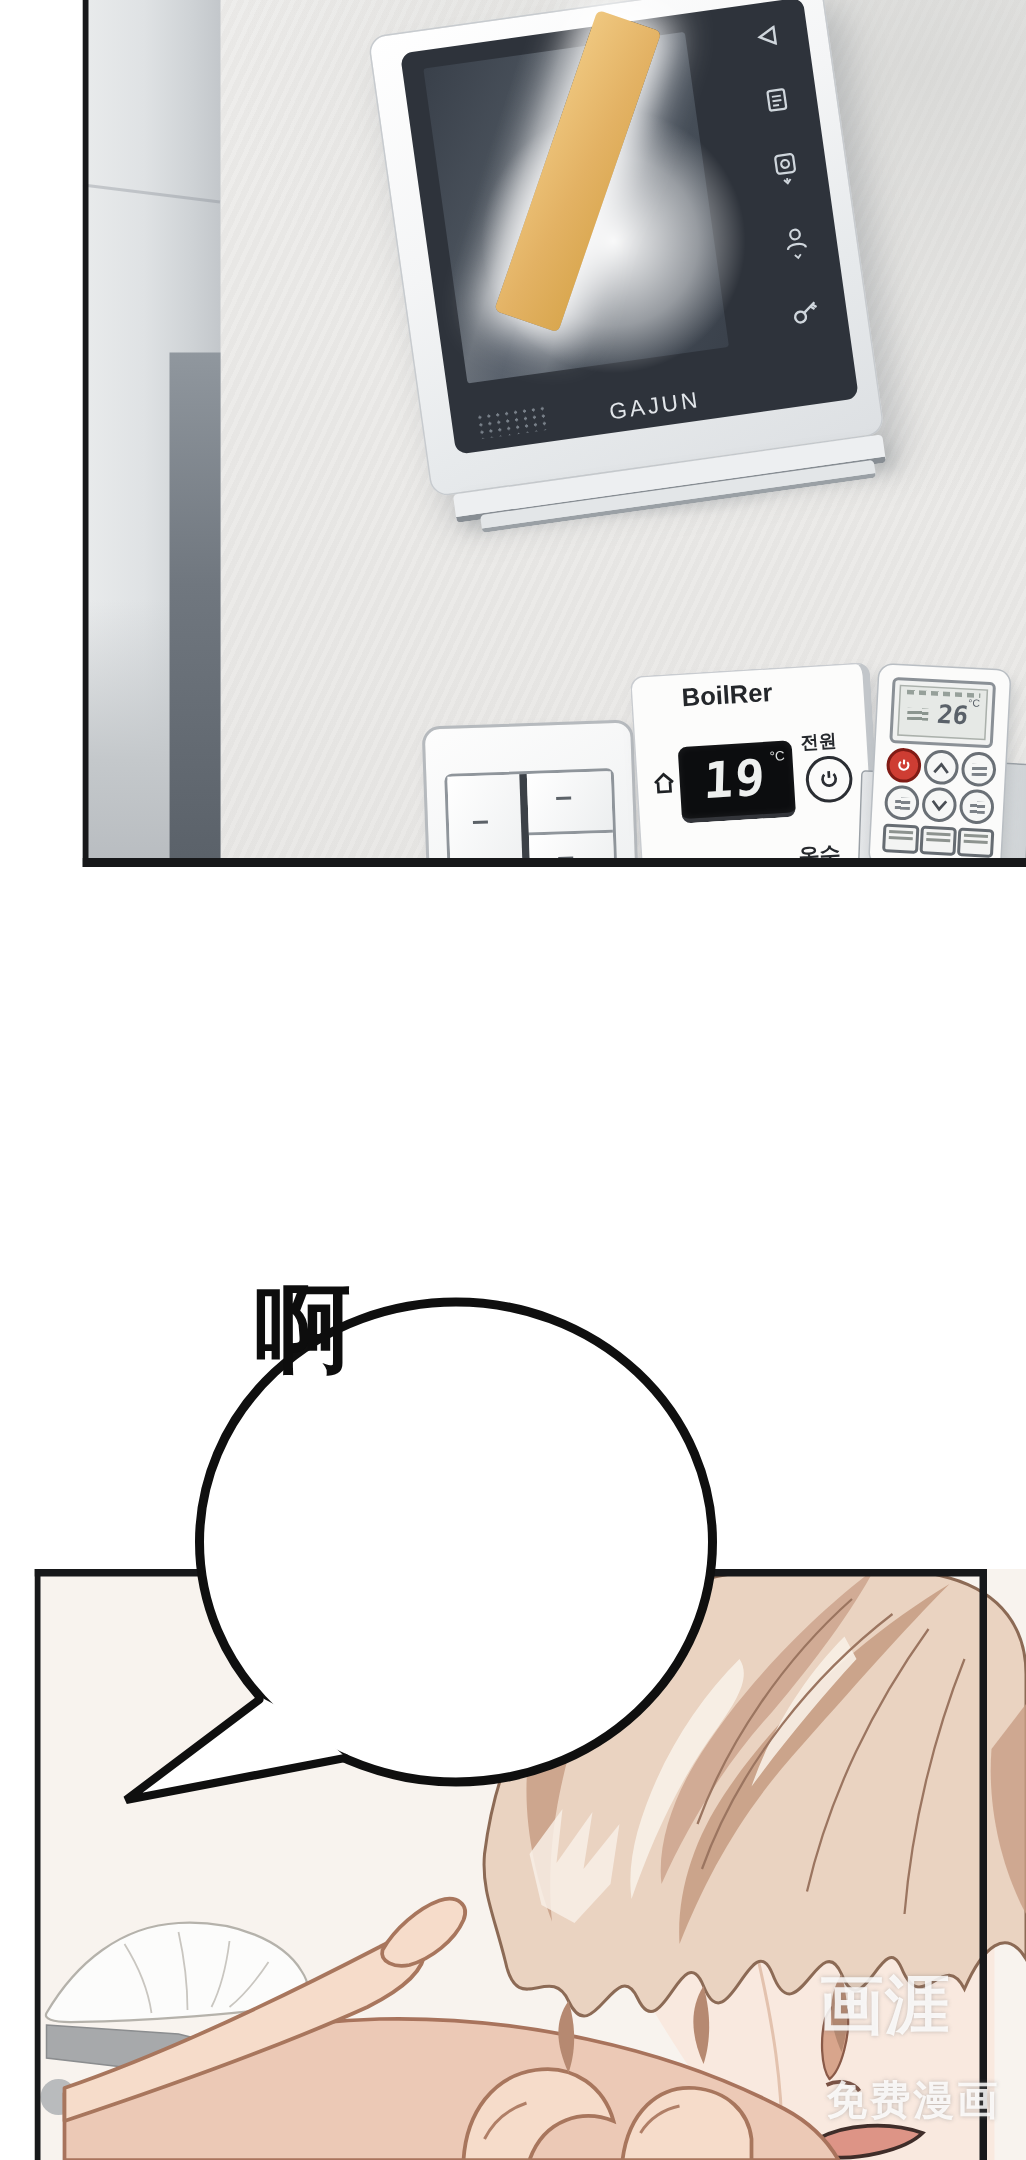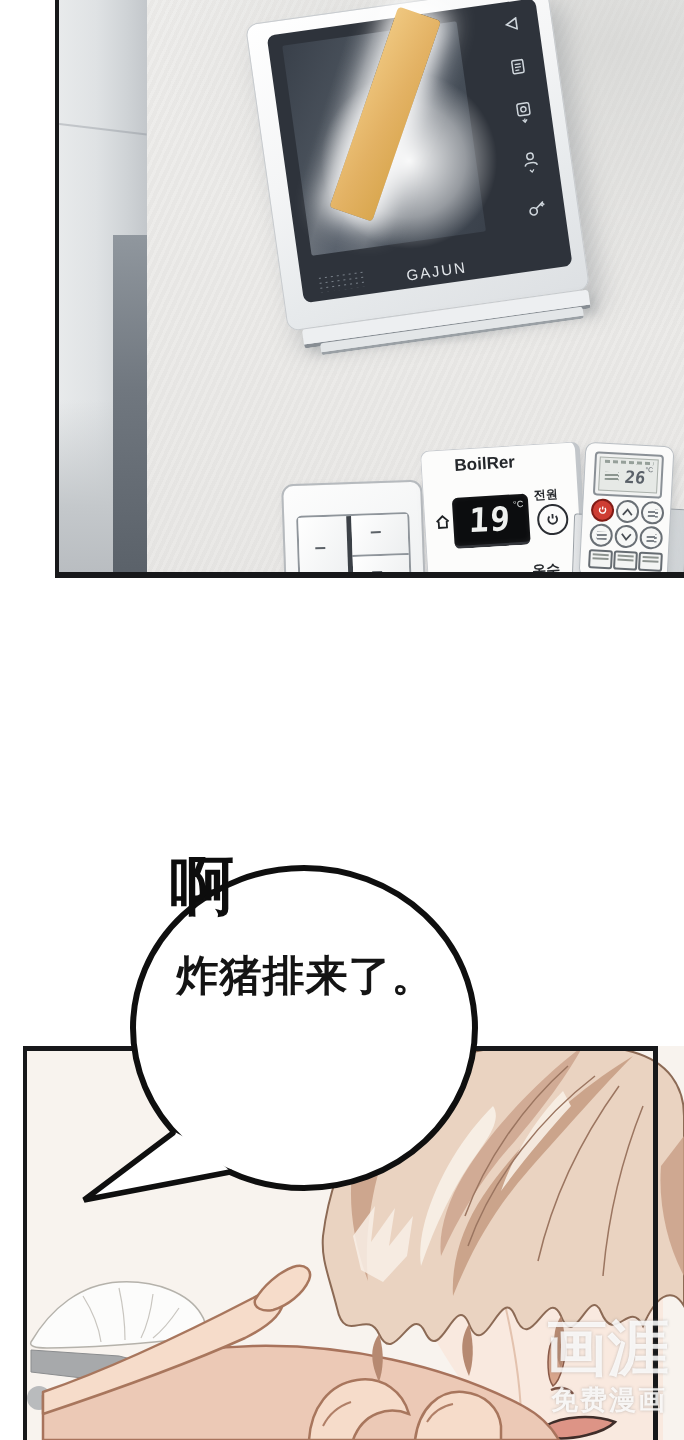--- a/index.html
+++ b/index.html
@@ -111,21 +111,21 @@
   .p2-border-left{position:absolute;left:0;top:0;width:4px;height:100%;background:#17181a;z-index:6;}
   .p2-border-right{position:absolute;left:630px;top:0;width:5px;height:100%;background:#17181a;z-index:6;}
 
   
   .bubble-svg{position:absolute;left:60px;top:840px;z-index:30;}
   .bubble-text{position:absolute;left:158px;top:952px;width:295px;z-index:32;text-align:center;
      font-weight:bold;font-size:42px;line-height:48px;color:#141414;letter-spacing:1px;}
   .sfx{position:absolute;left:170px;top:843px;z-index:31;font-size:64px;font-weight:900;color:#0d0d0d;
      letter-spacing:-2px;}
   .watermark{position:absolute;z-index:50;color:rgba(255,255,255,.84);text-shadow:0 0 3px rgba(125,125,125,.45);}
-  .wm-logo{left:546px;top:1308px;font-size:61px;font-weight:900;letter-spacing:1px;}
+  .wm-logo{left:546px;top:1308px;font-size:43px;font-weight:900;letter-spacing:1px;}
   .wm-tag{left:551px;top:1382px;font-size:27px;font-weight:bold;letter-spacing:2px;}
 </style>
 </head>
 <body>
 
 <div class="page">
 
   <div class="panel-top">
     <div class="wall-shade"></div>
     <div class="pillar">
@@ -316,20 +316,19 @@
     <div class="p2-border-left"></div>
     <div class="p2-border-right"></div>
   </div>
 
   <svg class="bubble-svg" width="450" height="390" viewBox="60 840 450 390">
     <ellipse cx="304" cy="1028" rx="171" ry="160" fill="#ffffff" stroke="#0f0f0f" stroke-width="6"></ellipse>
     <path d="M173,1131 L84,1200 L232,1173 L205,1148 Z" fill="#ffffff"></path>
     <path d="M173,1133 L84,1200 L230,1172" fill="none" stroke="#0f0f0f" stroke-width="5.5" stroke-linejoin="miter" stroke-linecap="round"></path>
   </svg>
   <div class="bubble-text">
-    <div>炸猪排来了。</div>
   </div>
   <div class="sfx">啊</div>
 
   <div class="watermark wm-logo abs">画涯</div>
   <div class="watermark wm-tag abs">免费漫画</div>
 
 </div>
 
 </body></html>

